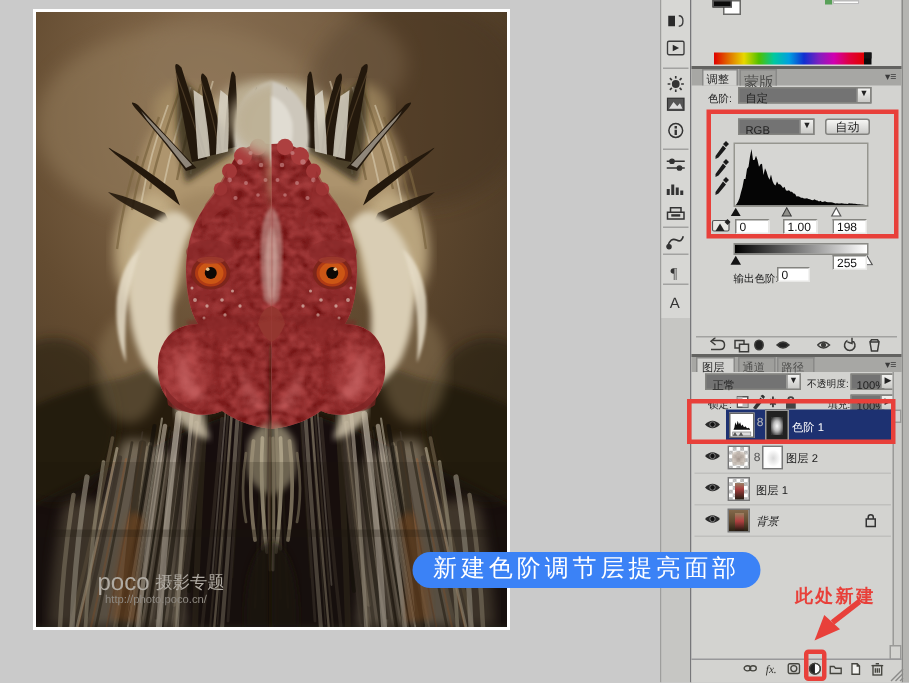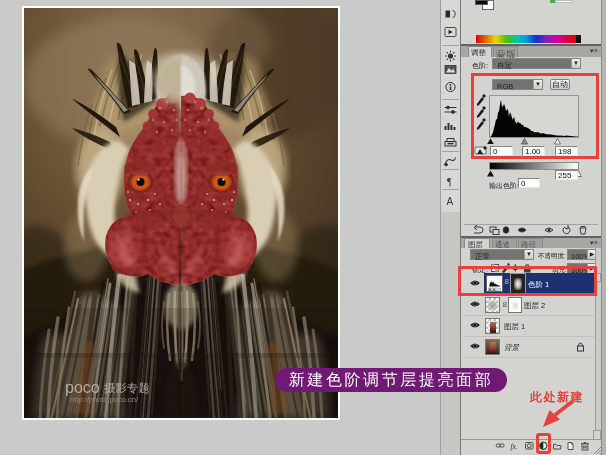--- a/index.html
+++ b/index.html
@@ -322,21 +322,21 @@
 <div class="tx" style="left:472px; top:61px; font-size:7px; color:#1c1c1c;">色阶:</div>
 <div class="ddl" style="left:492px; top:58px; width:89px; height:11px;">
   <div class="tx" style="left:4px; top:1.5px; font-size:7.5px; color:#222;">自定</div>
   <div class="ddbtn">▼</div>
 </div>
 
 <div class="ddl" style="left:492px; top:79px; width:51px; height:11px;">
   <div class="tx" style="left:4px; top:1.5px; font-size:7.5px; color:#222;">RGB</div>
   <div class="ddbtn">▼</div>
 </div>
-<div class="abs" style="left:550px; top:79px; width:20px; height:11px; background:linear-gradient(#f6f6f4,#cccccA); border:1px solid #82827f; border-radius:2px; font-size:8px; color:#222; text-align:center; line-height:10px;">自动</div>
+<div class="abs" style="left:550px; top:79px; width:30px; height:11px; background:linear-gradient(#f6f6f4,#cccccA); border:1px solid #82827f; border-radius:2px; font-size:8px; color:#222; text-align:center; line-height:10px;">自动</div>
 
 <svg class="abs" style="left:474px; top:94px;" width="14" height="36" viewBox="0 0 14 36">
   <g fill="#1a1a1a">
     <path d="M3,10 L8,3 L10,5 L5,11 L3,12 Z M8,2 L10,0 L12,2 L10,4 Z"></path>
     <path d="M3,22 L8,15 L10,17 L5,23 L3,24 Z M8,14 L10,12 L12,14 L10,16 Z"></path>
     <path d="M3,34 L8,27 L10,29 L5,35 L3,36 Z M8,26 L10,24 L12,26 L10,28 Z"></path>
   </g>
 </svg>
 
 <div class="abs" style="left:489px; top:95px; width:90px; height:43px; background:#d6d6d3; border:1px solid #96968f;"></div>
@@ -531,20 +531,20 @@
 <svg class="abs" style="left:592px; top:444px;" width="12" height="11" viewBox="0 0 12 11">
   <g stroke="#8a8a88" stroke-width="1">
       <line x1="2" y1="10" x2="10" y2="2"></line>
       <line x1="5" y1="10" x2="10" y2="5"></line>
       <line x1="8" y1="10" x2="10" y2="8"></line>
     </g>
 </svg>
 
 <div class="abs" style="left:471px; top:73px; width:128px; height:86px; border:3px solid #e8403a;"></div>
 <div class="abs" style="left:458px; top:266px; width:139px; height:30px; border:3px solid #e8403a;"></div>
-<div class="abs" style="left:275px; top:368px; width:232px; height:24px; border-radius:12px; background:#701a75;
+<div class="abs" style="left:275px; top:368px; width:232px; height:24px; border-radius:12px; background:#3b82f6;
   color:#fff; font-size:16px; text-align:center; line-height:24px; letter-spacing:2.6px;">新建色阶调节层提亮面部</div>
 <div class="tx" style="left:530px; top:389px; font-size:12px; color:#e8403a; font-weight:bold; letter-spacing:1.5px;">此处新建</div>
 <svg class="abs" style="left:535px; top:398px;" width="45" height="35" viewBox="0 0 45 35">
   <line x1="38" y1="3" x2="20" y2="17" stroke="#e8403a" stroke-width="3.6"></line>
   <path d="M8,29 L14.5,12 L25,21.5 Z" fill="#e8403a"></path>
 </svg>
 <div class="abs" style="left:536px; top:433px; width:15px; height:21px; border:3px solid #e8403a; border-radius:3px;"></div>
 
 </body></html>

